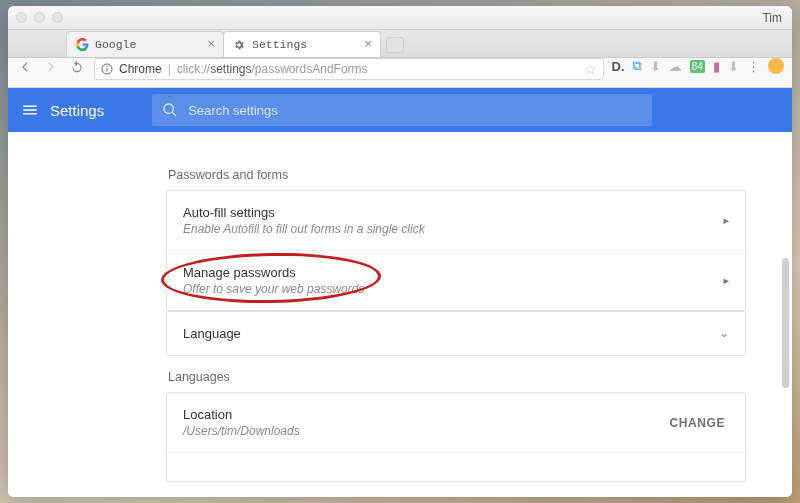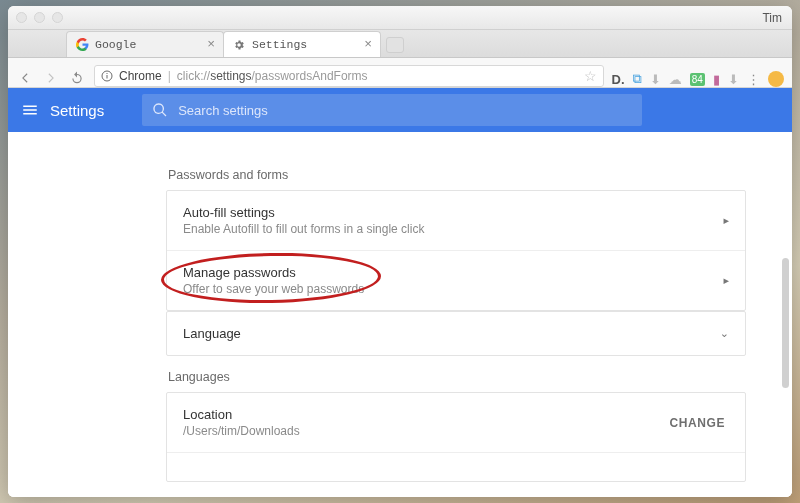--- a/index.html
+++ b/index.html
@@ -10,44 +10,44 @@
   .titlebar { height: 24px; background: linear-gradient(#f7f7f7,#e8e8e8); border-bottom:1px solid #d0d0d0; display:flex; align-items:center; padding:0 8px; font-size:12px; color:#666; position:relative;}
   .traffic { display:flex; gap:7px; align-items:center; }
   .traffic span { width:11px; height:11px; border-radius:50%; background:#e6e6e6; border:1px solid #d4d4d4; }
   .titlebar .user { position:absolute; right:10px; color:#555; }
   .tabstrip { height:28px; display:flex; align-items:flex-end; background:linear-gradient(#e7e7e7,#dcdcdc); border-bottom:1px solid #c8c8c8; padding-left:58px;font-family:Liberation Mono, monospace; }
   .tab { height:26px; min-width:158px; background:#f1f1f1; border:1px solid #cfcfcf; border-bottom:none; border-top-left-radius:4px; border-top-right-radius:4px; display:flex; align-items:center; padding:0 8px; font-size:11.5px; color:#555; margin-right:-1px; position:relative;}
   .tab.active { background:#fff; z-index:2;}
   .tab .favicon { width:14px; height:14px; margin-right:6px; display:flex; align-items:center; justify-content:center;}
   .tab .close { margin-left:auto; font-size:13px; color:#888;}
   .newtab { width:18px; height:16px; background:#e2e2e2; border:1px solid #cfcfcf; border-radius:3px; margin-left:6px; margin-bottom:4px;}
-  .toolbar { height:30px; background:#f8f8f8; border-bottom:1px solid #d5d5d5; display:flex; align-items:flex-end; padding:0 8px; gap:8px; font-size:12px; color:#777;}
+  .toolbar { height:30px; background:#f8f8f8; border-bottom:1px solid #d5d5d5; display:flex; align-items:flex-start; padding:0 8px; gap:8px; font-size:12px; color:#777;}
   .tbtn { width:18px; height:18px; display:flex; align-items:center; justify-content:center; color:#888; cursor:pointer;}
   .omnibox { flex:1; height:22px; background:#fff; border:1px solid #d8d8d8; border-radius:3px; display:flex; align-items:center; padding:0 6px; font-size:12px; color:#666; gap:6px;}
   .omni-prefix { color:#444; }
   .omni-path { color:#9a9a9a; }
   .ticons { display:flex; gap:8px; align-items:center; color:#bbb; font-size:13px;}
   
   .content { position:absolute; left:0; right:0; top:82px; bottom:0; background:#fff; overflow:hidden; }
   .bluebar { height:44px; background:#3b78e7; display:flex; align-items:center; }
   .hamburger { width:44px; display:flex; align-items:center; justify-content:center; }
   .hamburger svg { fill:#fff; }
   .settings-title { color:#fff; font-size:15px; font-weight:500; margin-left:-2px;}
-  .searchwrap { margin-left:38px; flex:0 0 500px; height:32px; background:#5b8ee8; border-radius:2px; display:flex; align-items:center; padding:0 10px; gap:10px;}
+  .searchwrap { margin-left:48px; flex:0 0 500px; height:32px; background:#5b8ee8; border-radius:2px; display:flex; align-items:center; padding:0 10px; gap:10px;}
   .searchwrap input { flex:1; background:transparent; border:none; outline:none; color:#fff; font-size:13px;}
   .searchwrap input::placeholder { color:#dce6fb; }
   .page { height:calc(100% - 44px); overflow-y:auto; background:#fff; }
   .col { width:580px; margin-left:158px; padding-top:22px; padding-bottom:40px; }
   .section-h { font-size:12.5px; color:#6a6a6a; margin:14px 0 8px 2px; font-weight:500;}
   .card { border:1px solid #e3e3e3; border-radius:2px; background:#fff; }
   .row { display:flex; align-items:center; padding:14px 16px; position:relative; }
   .row + .row { border-top:1px solid #eee; }
   .rowtext { flex:1; }
   .rowtitle { font-size:13px; color:#333; }
-  .rowsub { font-size:12px; color:#8a8a8a; margin-top:2px;}
+  .rowsub { font-size:12px; color:#8a8a8a; margin-top:2px;font-style:italic;}
   .chev { color:#777; font-size:11px; margin-left:12px; }
   .changebtn { color:#6f6f6f; font-size:12px; letter-spacing:0.6px; font-weight:600; padding:0 4px;}
   
   .annot { position:absolute; border:3px solid #c21f1f; border-radius:50%; pointer-events:none; }
   
   .scrollbar { position:absolute; right:3px; top:170px; width:7px; height:130px; background:#d0d0d0; border-radius:4px; }
 </style>
 </head>
 <body>
 

